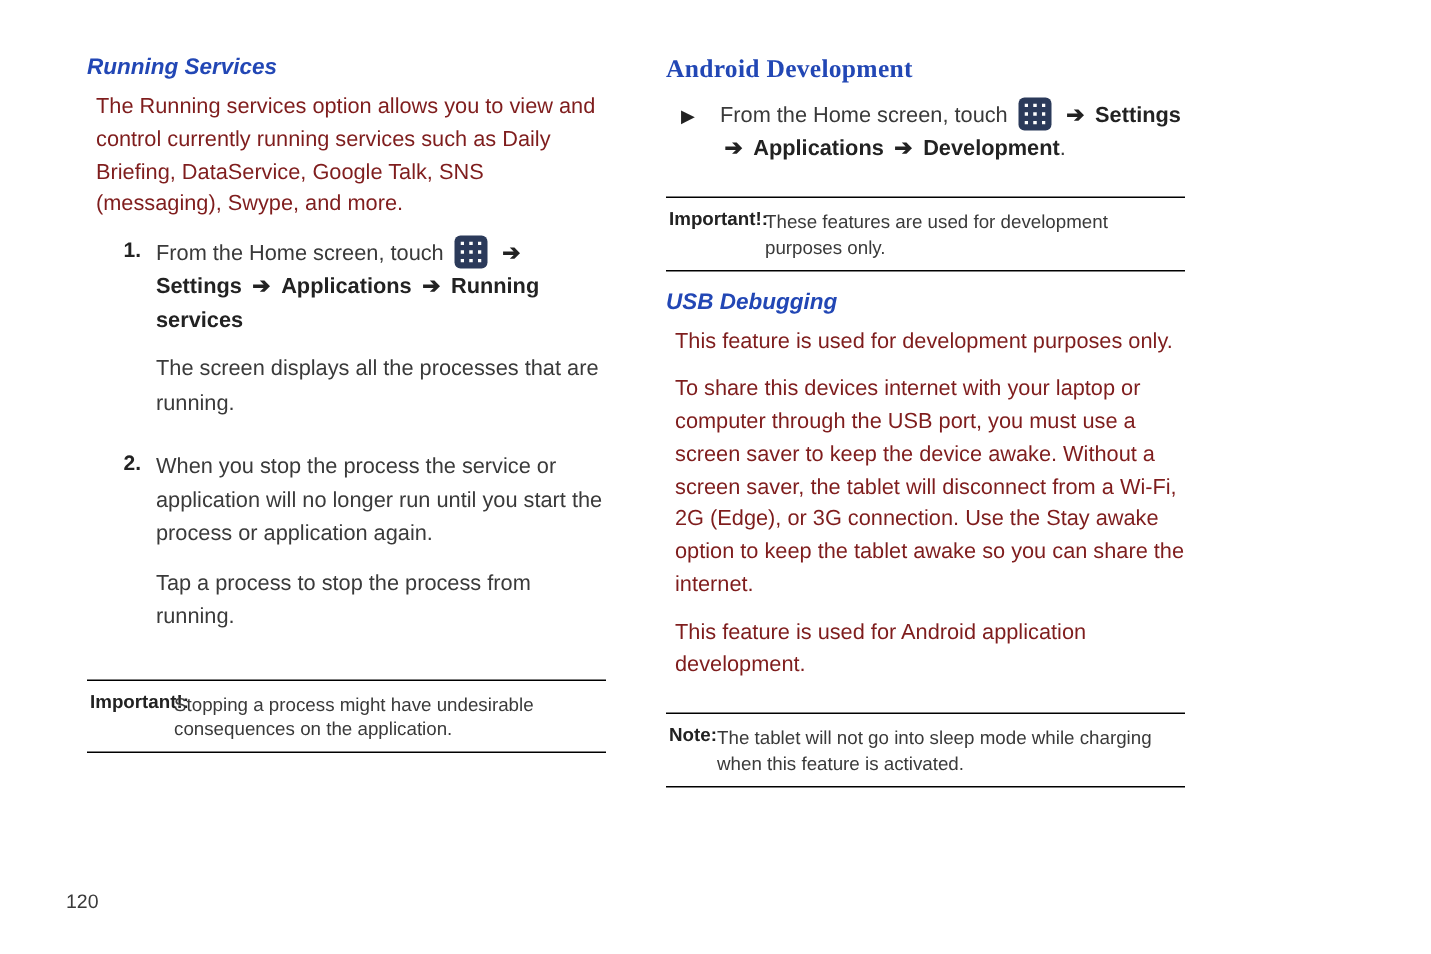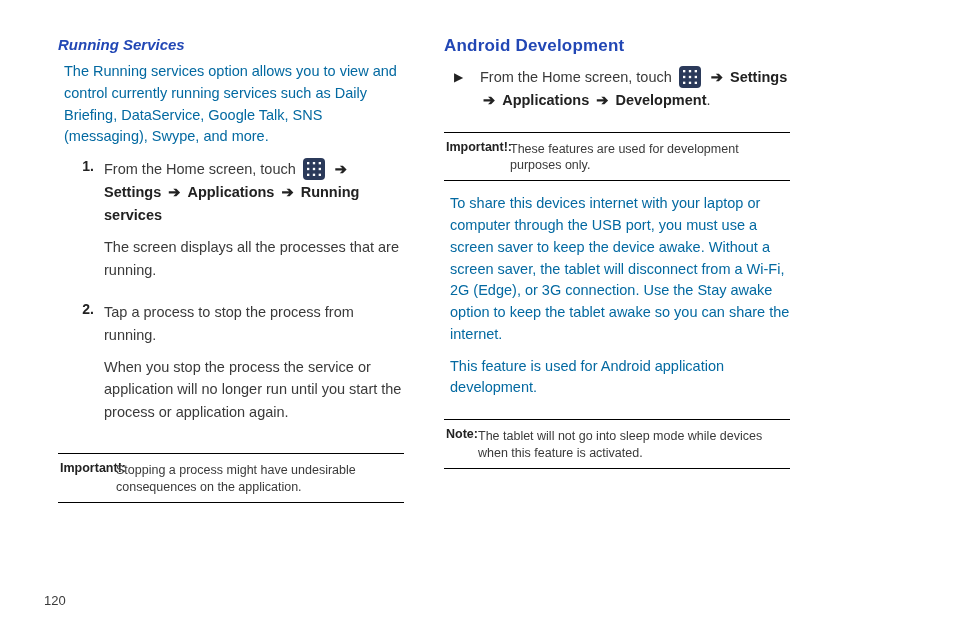--- a/index.html
+++ b/index.html
@@ -31,27 +31,27 @@
     font-size: 15px;
     margin: 0 0 8px 0;
     font-family: Arial, Helvetica, sans-serif;
   }
   .h-blue {
     color: #2247b5;
     font-weight: 800;
     font-size: 17px;
     margin: 0 0 10px 0;
     letter-spacing: 0.2px;
-    font-family: Liberation Sans, sans-serif;
+    font-family: Liberation Serif, serif;
   }
   .body-text {
     font-size: 14.5px;
     line-height: 1.5;
     margin: 0 0 10px 6px;
-    color: #0369a1;
+    color: #7f1d1d;
     font-family: Arial, Helvetica, sans-serif;
     font-stretch: condensed;
   }
   .ol {
     margin: 0 0 8px 0;
     padding: 0;
     list-style: none;
   }
   .ol > li {
     display: flex;
@@ -174,22 +174,22 @@
               <span class="bold">Applications</span>
               <span class="arrow">➔</span>
               <span class="bold">Running services</span>
             </p>
             <p>The screen displays all the processes that are running.</p>
           </div>
         </li>
         <li>
           <div class="num">2.</div>
           <div class="content">
+            <p>When you stop the process the service or application will no longer run until you start the process or application again.</p>
             <p>Tap a process to stop the process from running.</p>
-            <p>When you stop the process the service or application will no longer run until you start the process or application again.</p>
           </div>
         </li>
       </ul>
 
       <div class="note-box">
         <span class="lbl">Important!:</span>
         <span class="txt">Stopping a process might have undesirable consequences on the application.</span>
       </div>
     </div>
 
@@ -222,25 +222,27 @@
           <span class="arrow">➔</span>
           <span class="bold">Development</span><span>.</span>
         </div>
       </div>
 
       <div class="note-box short">
         <span class="lbl">Important!:</span>
         <span class="txt">These features are used for development purposes only.</span>
       </div>
 
+      <div class="h-blue-italic">USB Debugging</div>
+      <p class="body-text">This feature is used for development purposes only.</p>
 
       <p class="body-text">To share this devices internet with your laptop or computer through the USB port, you must use a screen saver to keep the device awake. Without a screen saver, the tablet will disconnect from a Wi-Fi, 2G (Edge), or 3G connection. Use the Stay awake option to keep the tablet awake so you can share the internet.</p>
       <p class="body-text">This feature is used for Android application development.</p>
 
       <div class="note-box note">
         <span class="lbl">Note:</span>
-        <span class="txt">The tablet will not go into sleep mode while devices when this feature is activated.</span>
+        <span class="txt">The tablet will not go into sleep mode while charging when this feature is activated.</span>
       </div>
     </div>
 
   </div>
   <div class="page-num">120</div>
 </div>
 
 </body></html>

